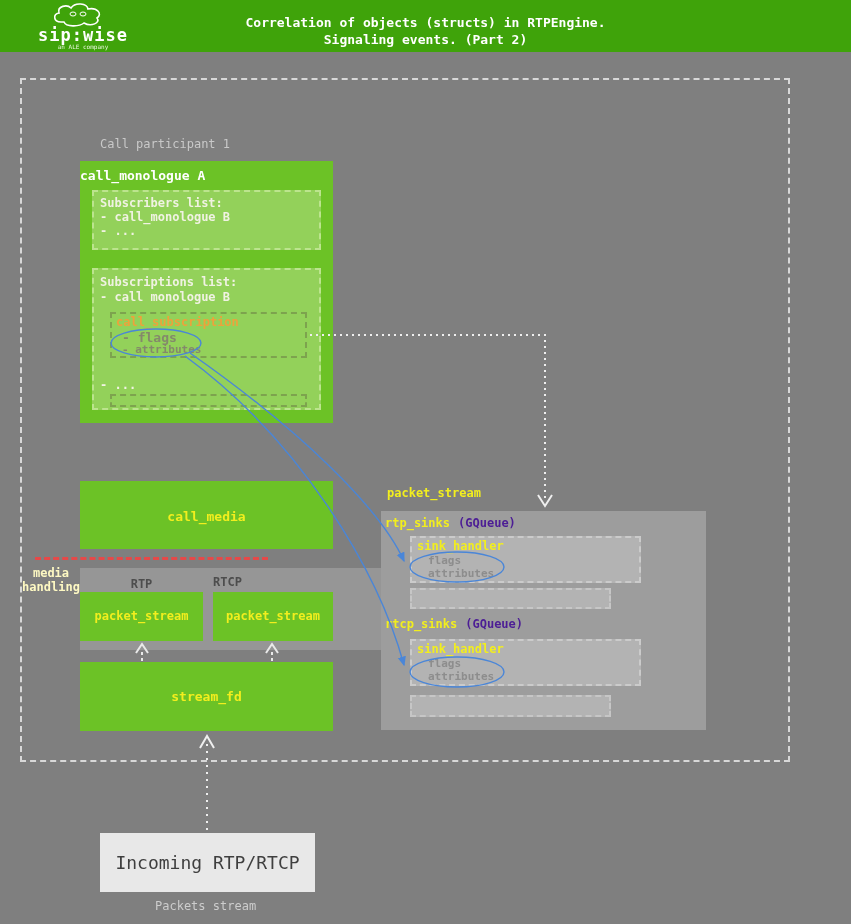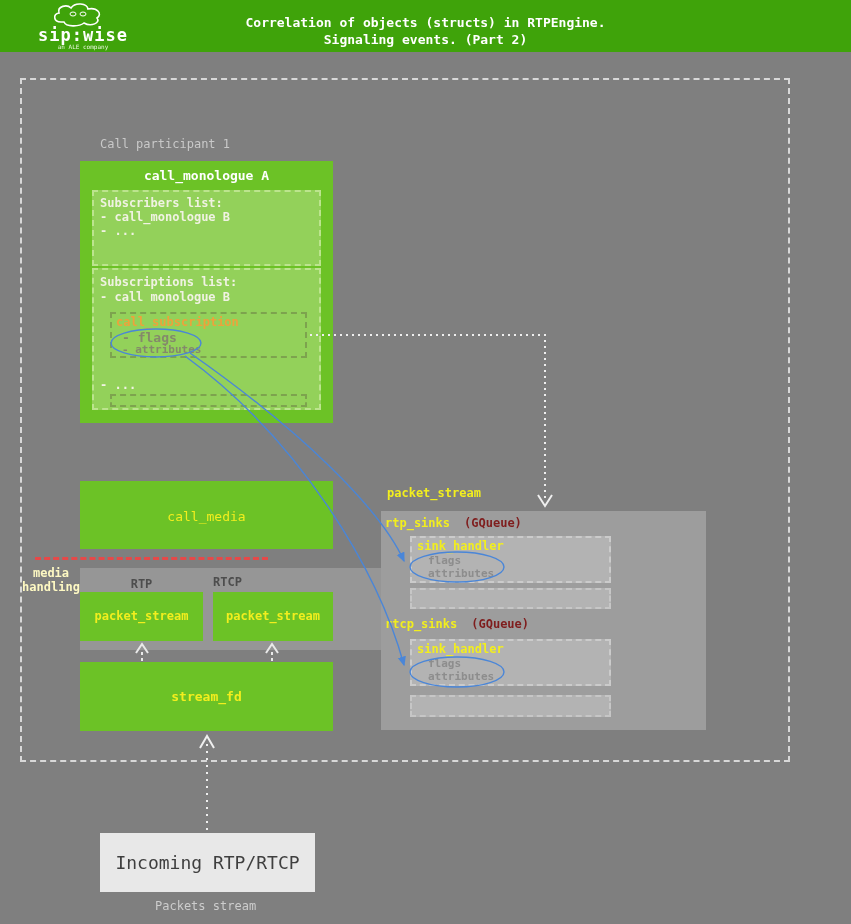--- a/index.html
+++ b/index.html
@@ -15,58 +15,58 @@
   .logo svg { display:block; margin:0 auto; }
   .logo-text { font-size:17px; font-weight:bold; letter-spacing:1px; line-height:15px; }
   .logo-tagline { font-size:6px; color:#eaf6dd; line-height:8px; }
   .title-wrap { position:absolute; left:0; right:0; top:14px; text-align:center;
     color:#ffffff; font-weight:bold; font-size:13px; line-height:17px; }
   
   .outer-frame { position:absolute; left:20px; top:78px; width:770px; height:684px; border:2px dashed #d8d8d8; }
   .participant-label { position:absolute; left:100px; top:137px; font-size:12px; color:#c9c9c9; }
   
   .monologue { position:absolute; left:80px; top:161px; width:253px; height:262px; background:#6cc226; }
-  .mono-title { position:absolute; left:0; top:7px; width:100%; text-align:center; color:#ffffff; font-weight:bold; font-size:13px; }
-  .subs-box { position:absolute; left:12px; top:29px; width:229px; height:76px;
+  .mono-title { position:absolute; left:0; top:7px; width:100%; text-align:left; color:#ffffff; font-weight:bold; font-size:13px; }
+  .subs-box { position:absolute; left:12px; top:29px; width:229px; height:60px;
     background:#93d15a; border:2px dashed #bce48e; padding:4px 6px;
     color:#f0f2e2; font-size:12px; font-weight:bold; line-height:14px; }
   .subsc-box { position:absolute; left:12px; top:107px; width:229px; height:142px;
     background:#93d15a; border:2px dashed #bce48e;
     color:#f0f2e2; font-size:12px; font-weight:bold; }
   .subsc-title { position:absolute; left:6px; top:5px; }
   .subsc-item  { position:absolute; left:6px; top:20px; }
   .cs-box { position:absolute; left:16px; top:42px; width:197px; height:46px; border:2px dashed #7da34e; }
   .cs-title { position:absolute; left:4px; top:1px; color:#eda23c; font-size:12px; font-weight:bold; }
   .cs-f1 { position:absolute; left:10px; top:16px; color:#84896b; font-size:13px; font-weight:bold; }
   .cs-f2 { position:absolute; left:10px; top:29px; color:#84896b; font-size:11px; font-weight:bold; }
   .subsc-more { position:absolute; left:6px; top:108px; }
   .empty-green { position:absolute; left:16px; top:124px; width:197px; height:13px; border:2px dashed #7da34e; }
   
   .call-media { position:absolute; left:80px; top:481px; width:253px; height:68px; background:#6cc226;
-    color:#f2ee1e; font-weight:normal; font-size:13px; text-align:center; line-height:71px; }
+    color:#f2ee1e; font-weight:bold; font-size:13px; text-align:center; line-height:71px; }
   .red-line { position:absolute; left:35px; top:557px; width:233px; height:0; border-top:3px dashed #e64949; }
   .media-handling { position:absolute; left:22px; top:566px; width:58px; text-align:center;
     color:#fef9c3; font-weight:bold; font-size:12px; line-height:14px; }
   .gray-band { position:absolute; left:80px; top:568px; width:301px; height:82px; background:#969696; }
   .rtp-label  { position:absolute; left:80px;  top:577px; width:123px; text-align:center; color:#4d4d4d; font-weight:bold; font-size:12px; }
   .rtcp-label { position:absolute; left:213px; top:575px; width:120px; color:#4d4d4d; font-weight:bold; font-size:12px; }
   .ps-box { position:absolute; top:592px; height:49px; background:#6cc226;
     color:#f2ee1e; font-weight:bold; font-size:12px; text-align:center; line-height:49px; }
   .ps1 { left:80px; width:123px; }
   .ps2 { left:213px; width:120px; }
   .stream-fd { position:absolute; left:80px; top:662px; width:253px; height:69px; background:#6cc226;
     color:#f2ee1e; font-weight:bold; font-size:13px; text-align:center; line-height:69px; }
   
   .panel-label { position:absolute; left:387px; top:486px; color:#f2ee1e; font-weight:bold; font-size:12px; }
   .right-panel { position:absolute; left:381px; top:511px; width:325px; height:219px; background:#9d9d9d; }
   .panel-row { position:absolute; left:4px; font-size:12px; }
   .row1 { top:5px; } .row2 { top:106px; }
   .sinks-name { color:#f2ee1e; font-weight:bold; }
-  .sinks-type { color:#7f1d1d; margin-left:14px; font-weight:bold; }
-  .sink-box { position:absolute; left:29px; width:201px; height:47px; background:#b3b3b3; border:2px dashed #cbcbcb; }
+  .sinks-type { color:#4c1d95; margin-left:8px; font-weight:bold; }
+  .sink-box { position:absolute; left:29px; width:231px; height:47px; background:#b3b3b3; border:2px dashed #cbcbcb; }
   .sink1 { top:25px; } .sink2 { top:128px; }
   .sink-title { position:absolute; left:5px; top:1px; color:#f2ee1e; font-weight:bold; font-size:12px; }
   .sink-f1 { position:absolute; left:16px; top:16px; color:#8d8d8d; font-size:11px; font-weight:bold; }
   .sink-f2 { position:absolute; left:16px; top:29px; color:#8d8d8d; font-size:11px; font-weight:bold; }
   .empty-gray { position:absolute; left:29px; width:201px; background:#b3b3b3; border:2px dashed #c6c6c6; }
   .eg1 { top:77px; height:21px; } .eg2 { top:184px; height:22px; }
   
   .incoming { position:absolute; left:100px; top:833px; width:215px; height:59px; background:#e8e8e8;
     color:#3f3f3f; font-size:18px; text-align:center; line-height:59px; }
   .packets-label { position:absolute; left:155px; top:899px; color:#cdcdcd; font-size:12px; }

